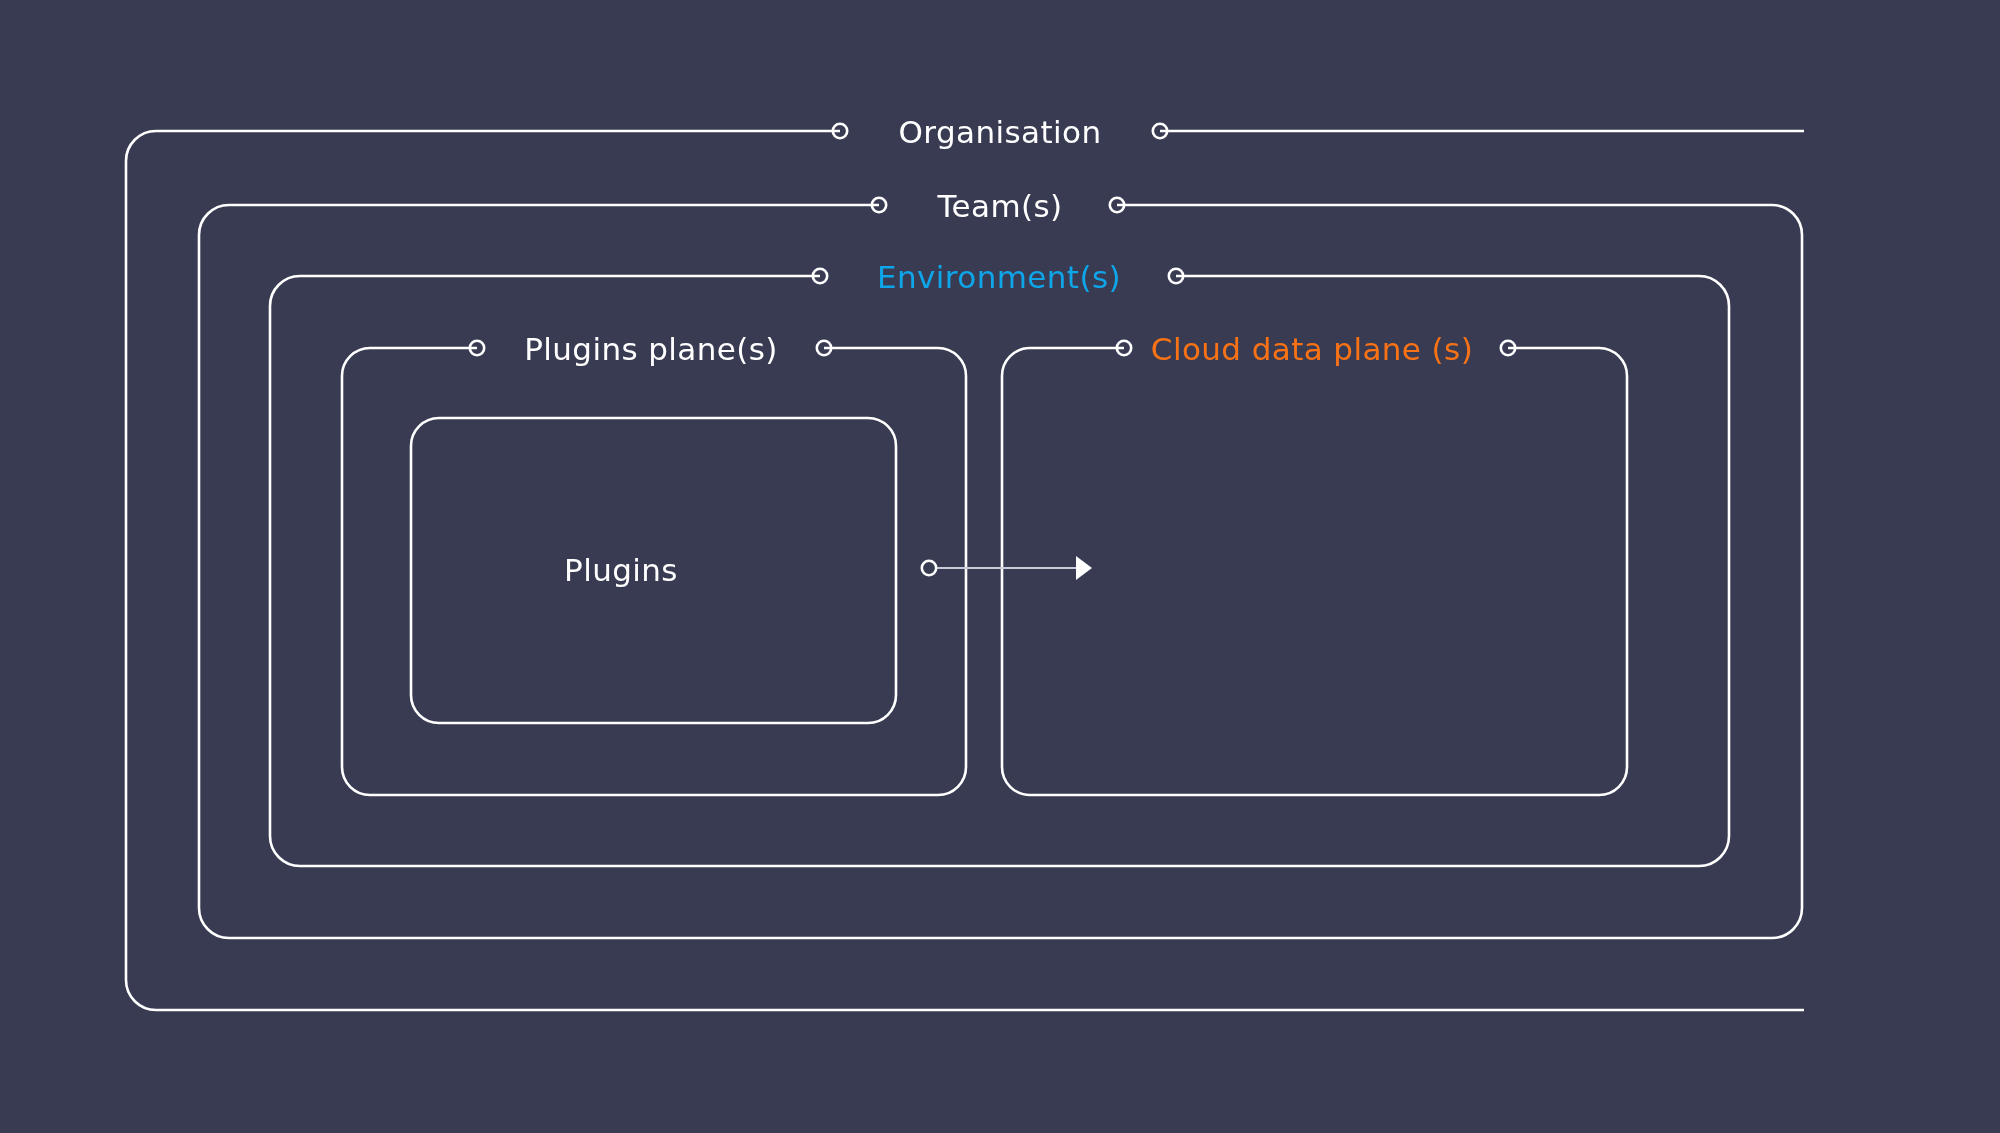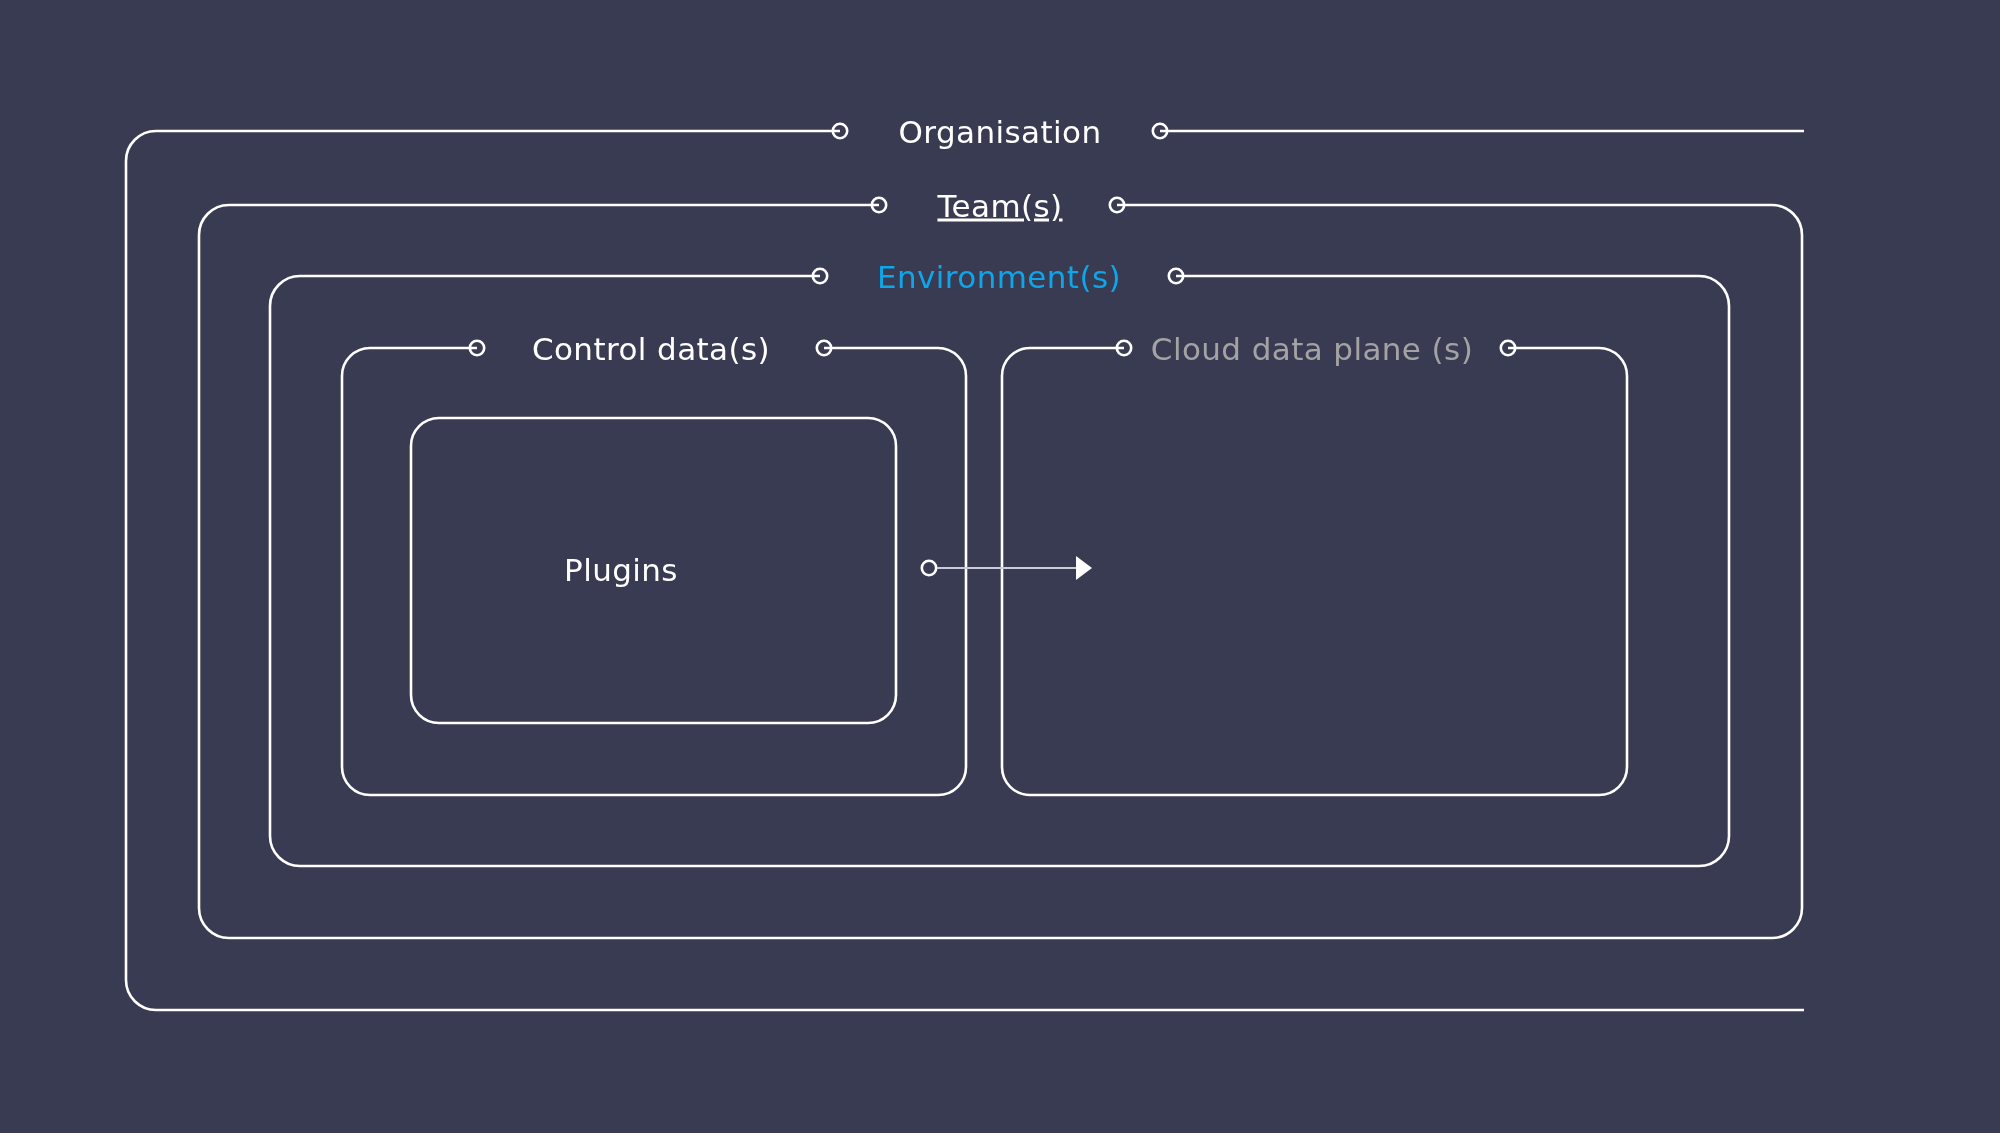--- a/index.html
+++ b/index.html
@@ -53,21 +53,21 @@
     color: #ffffff;
     white-space: nowrap;
     font-family: "DejaVu Sans", "Liberation Sans", sans-serif;
     font-weight: 400;
     letter-spacing: 0.4px;
     line-height: 1;
     pointer-events: auto;
     user-select: none;
   }
   .lvl-1 { font-size: 31px; }
-  .lvl-2 { font-size: 31px; text-decoration: underline; }
+  .lvl-2 { font-size: 31px; }
   .lvl-3 { font-size: 31px; }
   .lvl-4 { font-size: 31px; }
   .inner-label { font-size: 31px; }
 </style>
 </head>
 <body style="background: rgb(56, 59, 82);">
 
 <div id="stage" style="background: rgb(56, 59, 82);">
 
   <svg id="diagram-svg" viewBox="0 0 2000 1133" xmlns="http://www.w3.org/2000/svg">
@@ -143,19 +143,19 @@
     </g>
 
   </svg>
 
   <div class="diagram-label lvl-1" style="left: 1000px; top: 132px; color: rgb(255, 255, 255);">Organisation</div>
 
   <div class="diagram-label lvl-2" style="left: 1000px; top: 206px; color: rgb(255, 255, 255);">Team(s)</div>
 
   <div class="diagram-label lvl-3" style="left: 999px; top: 277px; color: #0ea5e9;">Environment(s)</div>
 
-  <div class="diagram-label lvl-4" style="left: 651px; top: 349px; color: rgb(255, 255, 255);">Control data(s)</div>
+  <div class="diagram-label lvl-4" style="left: 651px; top: 349px; color: rgb(255, 255, 255);">Plugins plane(s)</div>
 
-  <div class="diagram-label lvl-4" style="left: 1312px; top: 349px; color: #a3a3a3;">Cloud data plane (s)</div>
+  <div class="diagram-label lvl-4" style="left: 1312px; top: 349px; color: #f97316;">Cloud data plane (s)</div>
 
   <div class="diagram-label inner-label" style="left: 621px; top: 570px; color: rgb(255, 255, 255);">Plugins</div>
 
 </div>
 
 </body></html>

